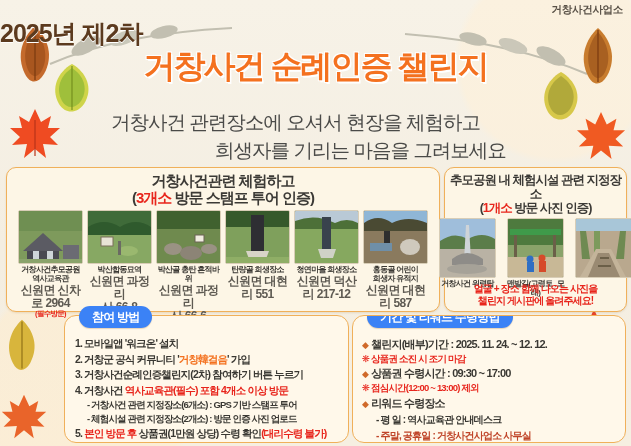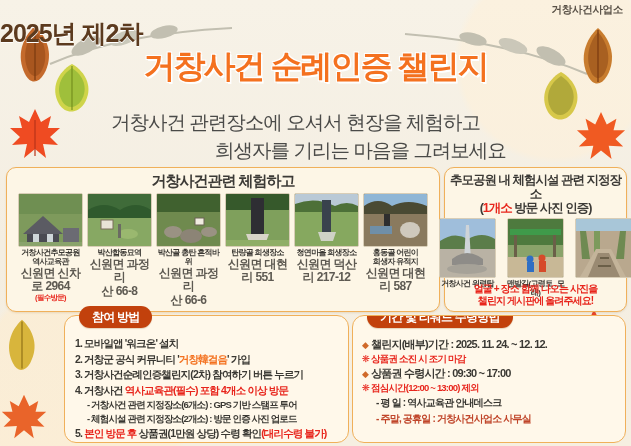--- a/index.html
+++ b/index.html
@@ -89,21 +89,21 @@
     position:absolute;left:64px;top:315px;width:283px;height:126px;
     background:#fff8ea;border:1.6px solid #f0b05a;border-radius:12px;
   }
   #box-when{
     position:absolute;left:352px;top:315px;width:272px;height:126px;
     background:#fff8ea;border:1.6px solid #f0b05a;border-radius:12px;
     overflow:hidden;
   }
   .pill{
     position:absolute;top:-10px;left:14px;
-    background:#c2410c;color:#fff;font-weight:800;letter-spacing:-.8px;
+    background:#3b82f6;color:#fff;font-weight:800;letter-spacing:-.8px;
     font-size:12px;padding:2.5px 13px;border-radius:11px;
     box-shadow:0 1px 1px rgba(150,100,40,.25);
     white-space:nowrap;
   }
   .how-list{
     position:absolute;left:10px;top:20px;right:6px;
     font-size:10.5px;color:#3a3833;font-weight:700;line-height:1.48;letter-spacing:-.85px;
   }
   .how-list .sub{padding-left:12px;font-size:9.5px;}
   .hl-org{color:#f4711f;}
@@ -196,20 +196,23 @@
 
   <div class="org-tag">거창사건사업소</div>
   <div class="title-year">2025년 제2차</div>
   <div class="title-main">거창사건 순례인증 챌린지</div>
   <div class="subtitle sub1">거창사건 관련장소에 오셔서 현장을 체험하고</div>
   <div class="subtitle sub2">희생자를 기리는 마음을 그려보세요</div>
 
   <div class="panel" id="panel-left">
     <div class="panel-title">
       <span>거창사건관련 체험하고</span>
+      <span class="ln2">
+        <span>(</span><span class="hl-red">3개소</span><span> 방문 스탬프 투어 인증)</span>
+      </span>
     </div>
     <div class="thumbs">
 
       <div class="thumb">
         <div class="ph">
           <svg viewBox="0 0 63 52" width="63" height="52">
             <rect width="63" height="52" fill="#7e9a5c"></rect>
             <path d="M0 0 H63 V20 H0Z" fill="#6f8f52"></path>
             <path d="M8 38 L24 24 L40 38 L40 48 L8 48Z" fill="#4a4a52"></path>
             <path d="M4 40 L24 22 L44 40Z" fill="#5b5b63"></path>
@@ -410,18 +413,21 @@
     <div class="pill">기간 및 리워드 수령방법</div>
     <div class="when-list">
       <div class="when-item">
         <span class="dia">◆</span><span>챌린지(배부)기간 : </span><span>2025. 11. 24. ~ 12. 12.</span>
       </div>
       <div class="star-note">❋ 상품권 소진 시 조기 마감</div>
       <div class="when-item">
         <span class="dia">◆</span><span>상품권 수령시간 : </span><span>09:30 ~ 17:00</span>
       </div>
       <div class="star-note" style="padding-right:8px">❋ 점심시간(12:00 ~ 13:00) 제외</div>
+      <div class="when-item" style="margin-top:2px">
+        <span class="dia">◆</span><span>리워드 수령장소</span>
+      </div>
       <div class="when-sub dark">- 평  일 : 역사교육관 안내데스크</div>
       <div class="when-sub">- 주말, 공휴일 : 거창사건사업소 사무실</div>
     </div>
   </div>
 
 </div>
 
 </body></html>

